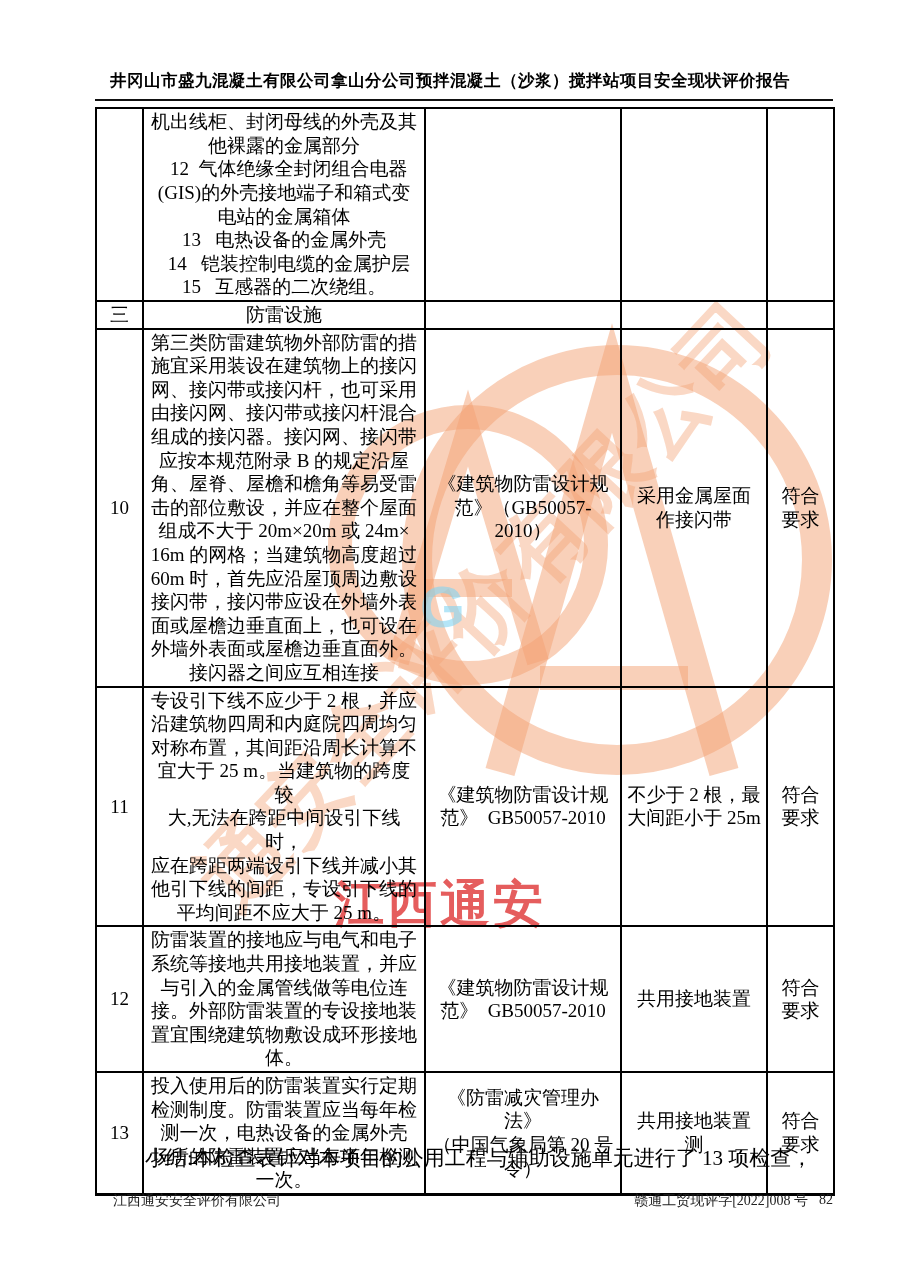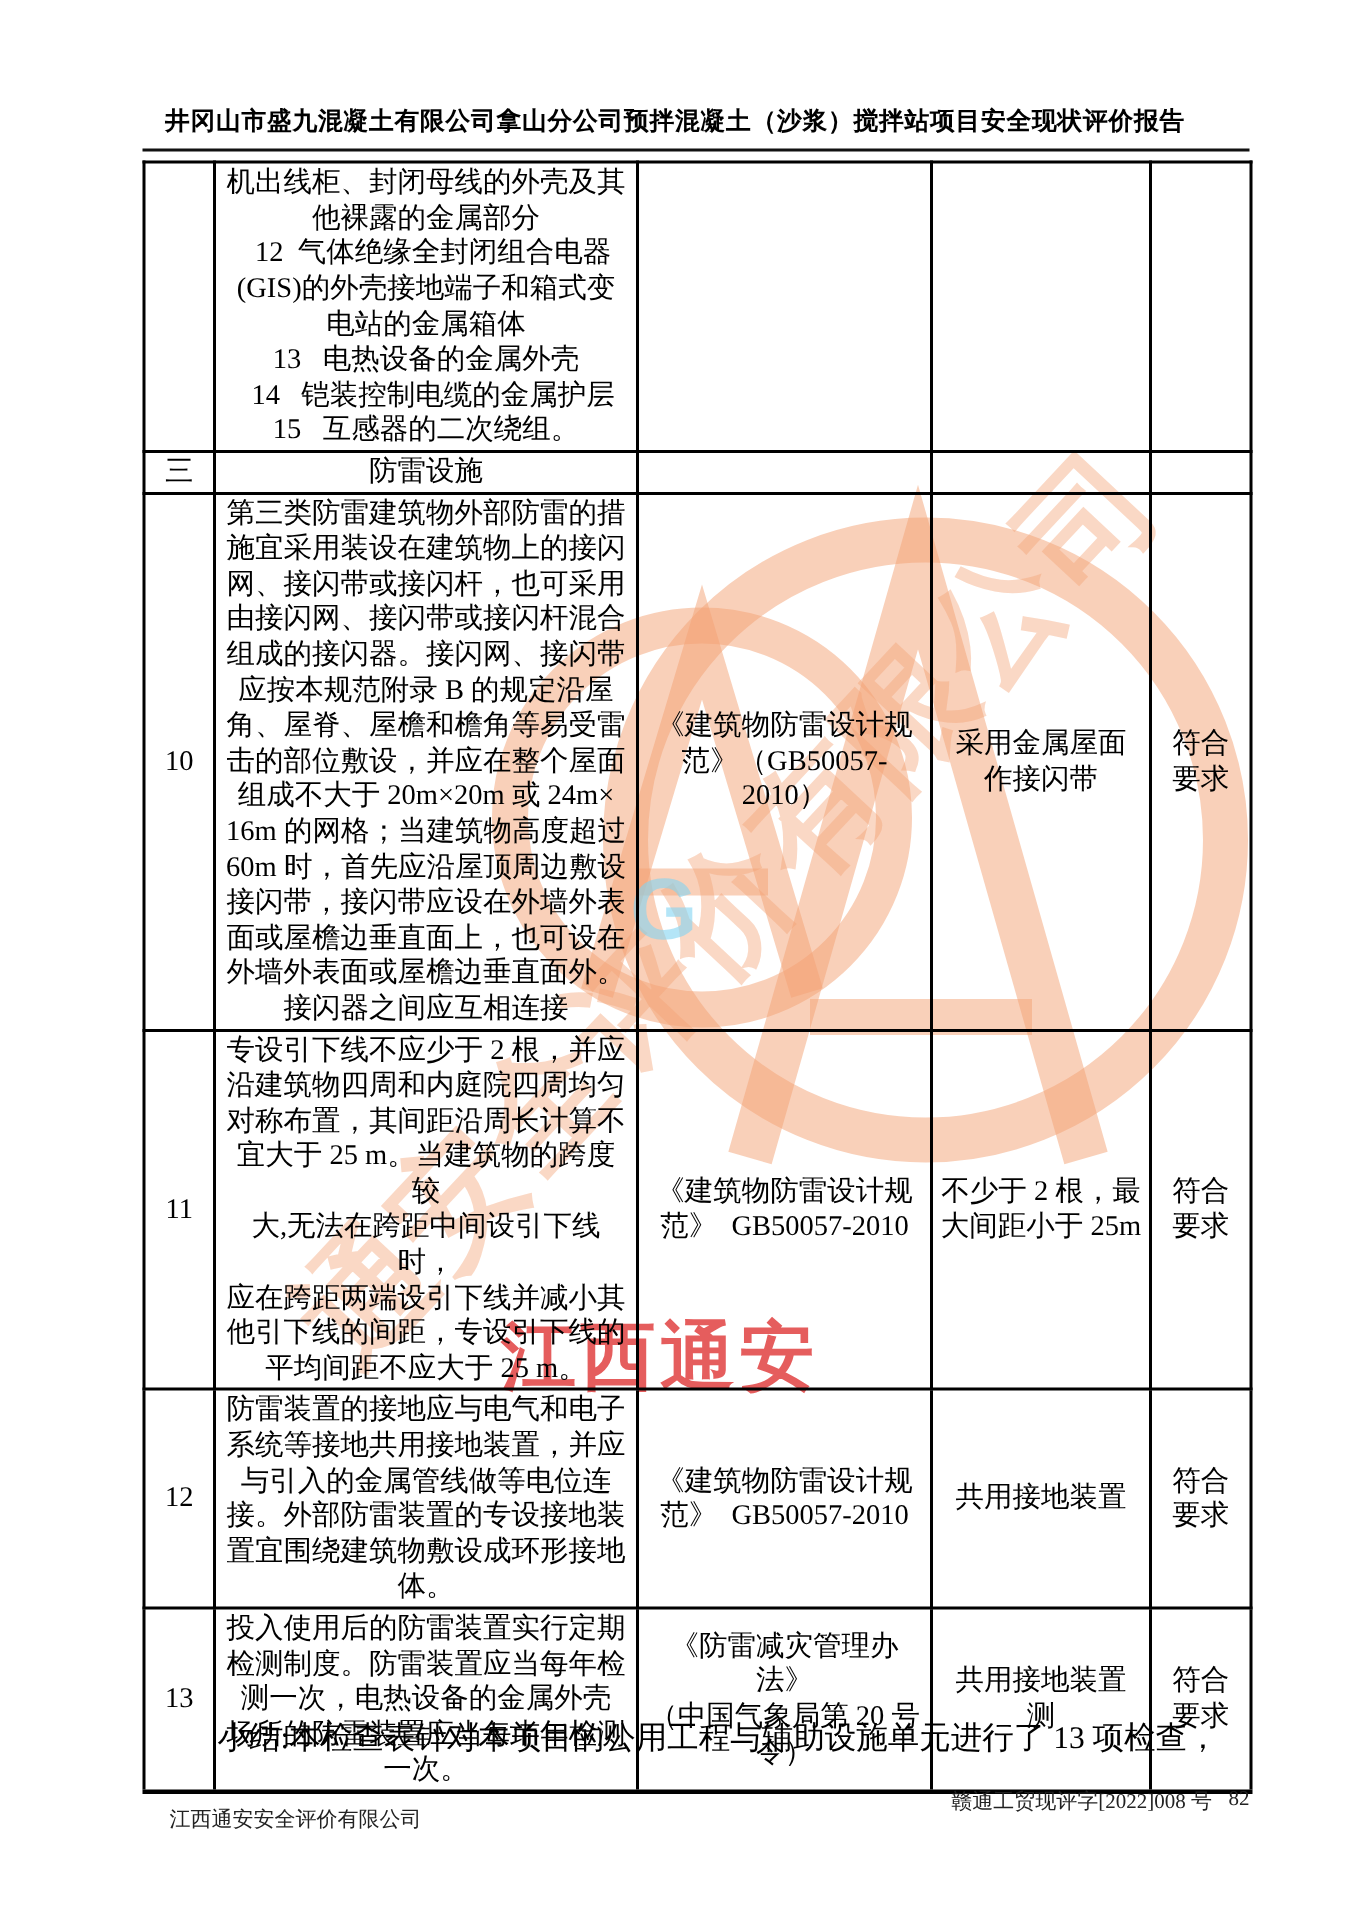--- a/index.html
+++ b/index.html
@@ -54,21 +54,21 @@
   td.cell-content{padding:1px 6px;}
   td.left-cell{text-align:left;}
   .summary-line{
     position:absolute;top:1144px;left:95px;width:760px;
     font-size:21px;white-space:nowrap;padding-left:50px;
   }
   .page-footer{
     position:absolute;top:1192px;left:95px;width:738px;
     font-size:14px;color:#222;
   }
-  .page-footer .f-left{position:absolute;left:18px;top:12px;}
+  .page-footer .f-left{position:absolute;left:18px;top:0;}
   .page-footer .f-center{position:absolute;left:0;right:0;top:0;text-align:right;}
   .page-footer .f-right{position:absolute;right:25px;top:0;}
 </style>
 </head>
 <body>
 
 <div class="wm-layer">
   <svg width="900" height="1274" viewBox="0 0 900 1274">
 
     <g stroke="rgba(244,162,116,0.5)" fill="none" stroke-linecap="butt">

